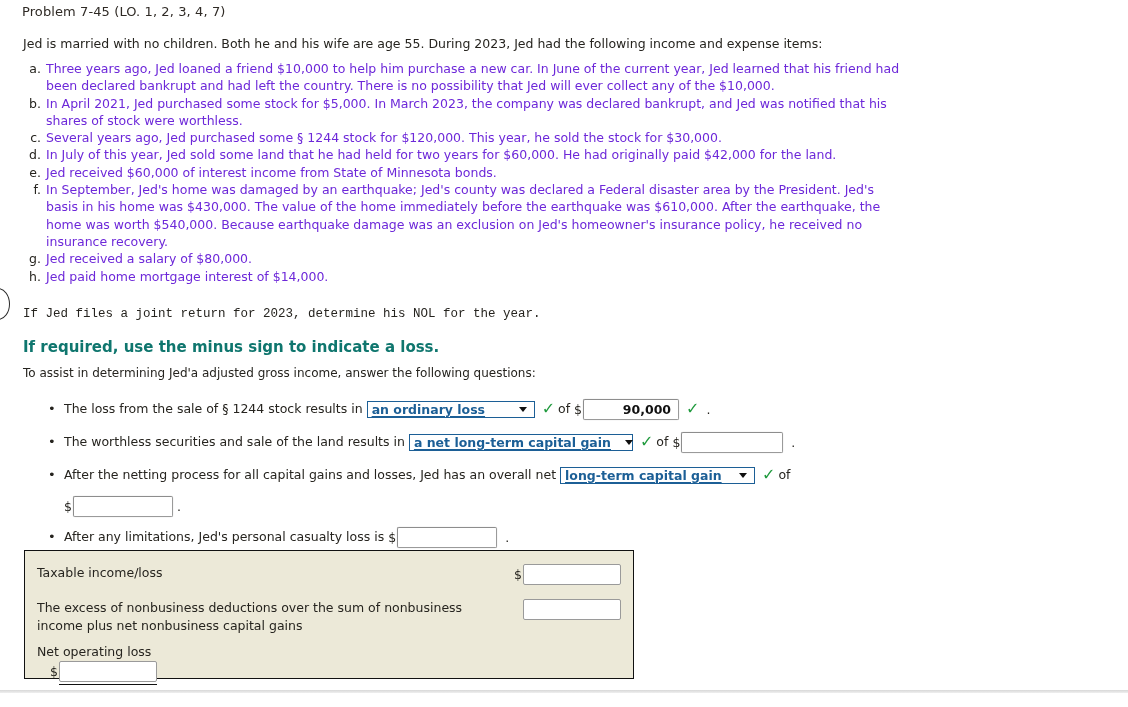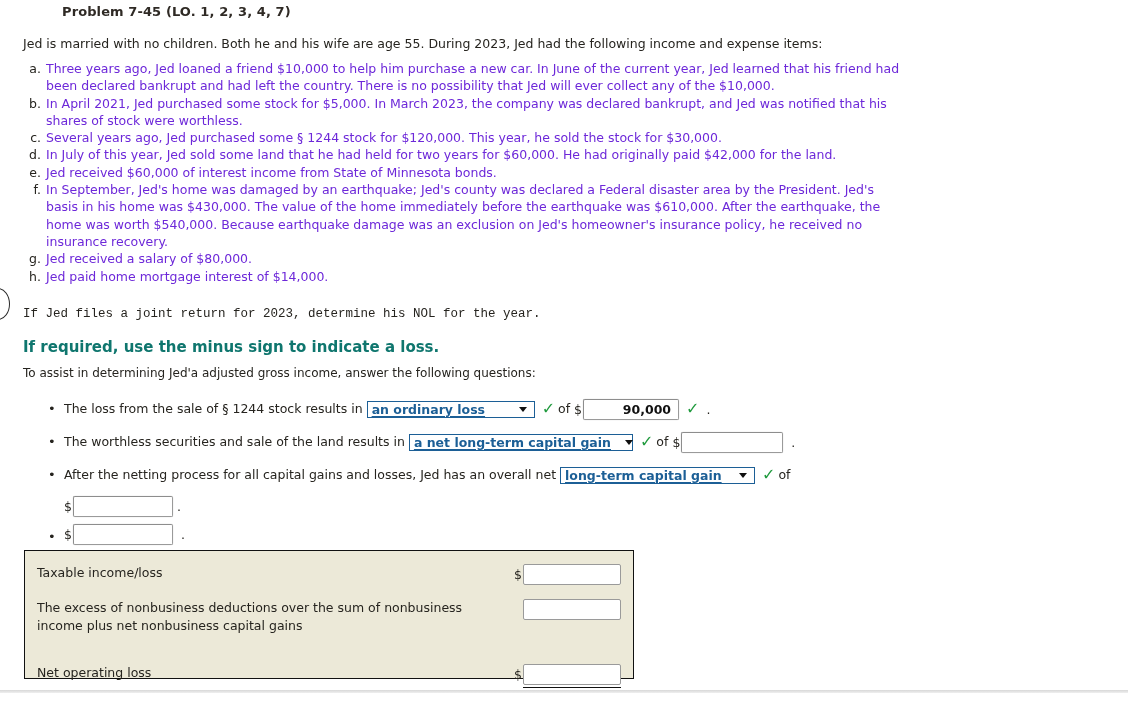--- a/index.html
+++ b/index.html
@@ -35,25 +35,24 @@
     left: 0;
     top: 0;
     width: 1128px;
     padding: 0;
   }
 
   .problem-title {
     position: absolute;
     left: 22px;
     top: 4px;
-    font-weight: bold;
+    font-weight: normal;
     font-size: 13px;
     color: #2f2a25;
     letter-spacing: 0.1px;
-    margin-left: 40px;
   }
 
   .intro {
     position: absolute;
     left: 23px;
     top: 36px;
     font-size: 12.5px;
     color: #26241f;
   }
 
@@ -263,21 +262,21 @@
     content: "";
     position: absolute;
     left: -1px;
     right: -1px;
     bottom: -4px;
     height: 0;
     border-bottom: 1.5px solid #111111;
   }
   #row-taxable { margin-top: 13px; }
   #row-excess  { margin-top: 14px; }
-  #row-nol     { margin-top: 29px; }
+  #row-nol     { margin-top: 8px; flex-direction: column; }
 
   
   .bottom-divider {
     position: absolute;
     left: 0;
     top: 690px;
     width: 1128px;
     height: 3px;
     background: linear-gradient(#d8d8d8, #efefef);
   }
@@ -383,20 +382,21 @@
           <span class="dollar">$</span>
           <span class="tbox blank-b" placeholder=""></span>
           <span class="period">.</span>
         </span>
       </div>
     </div>
 
     <div class="q-row">
       <div class="q-bullet">•</div>
       <div class="q-body">
+        <span class="q-text">After any limitations, Jed's personal casualty loss is</span>
         <span class="dollar">$</span>
         <span class="tbox blank-c" placeholder=""></span>
         <span class="period">.</span>
       </div>
     </div>
 
   </div>
 
   <div class="summary">
 

